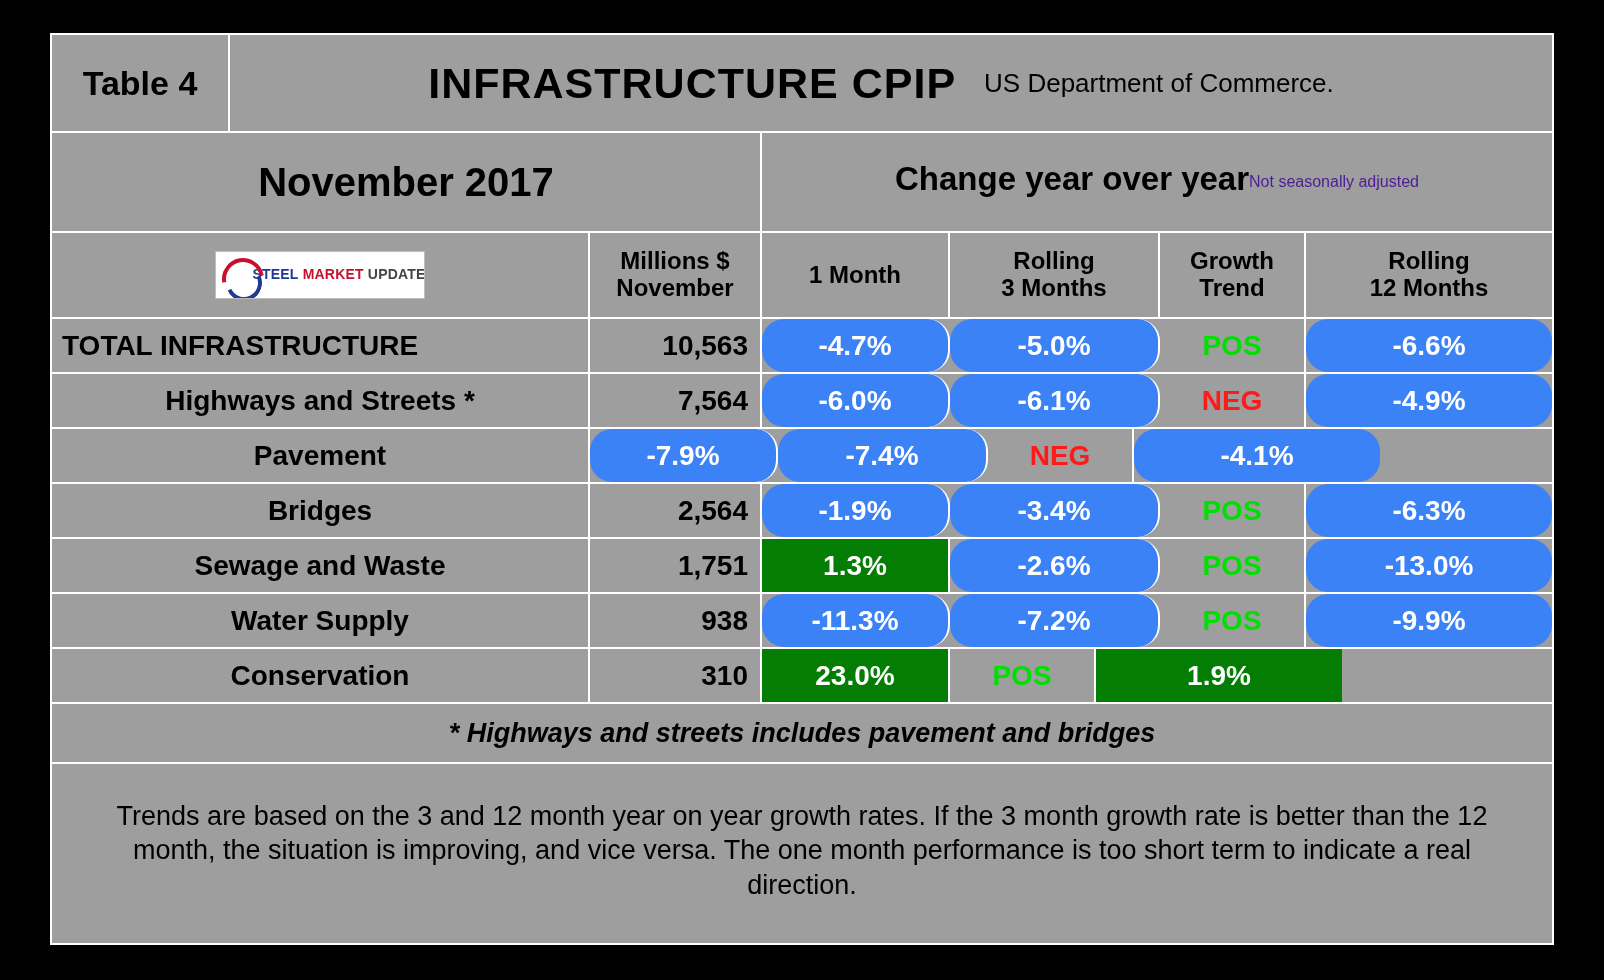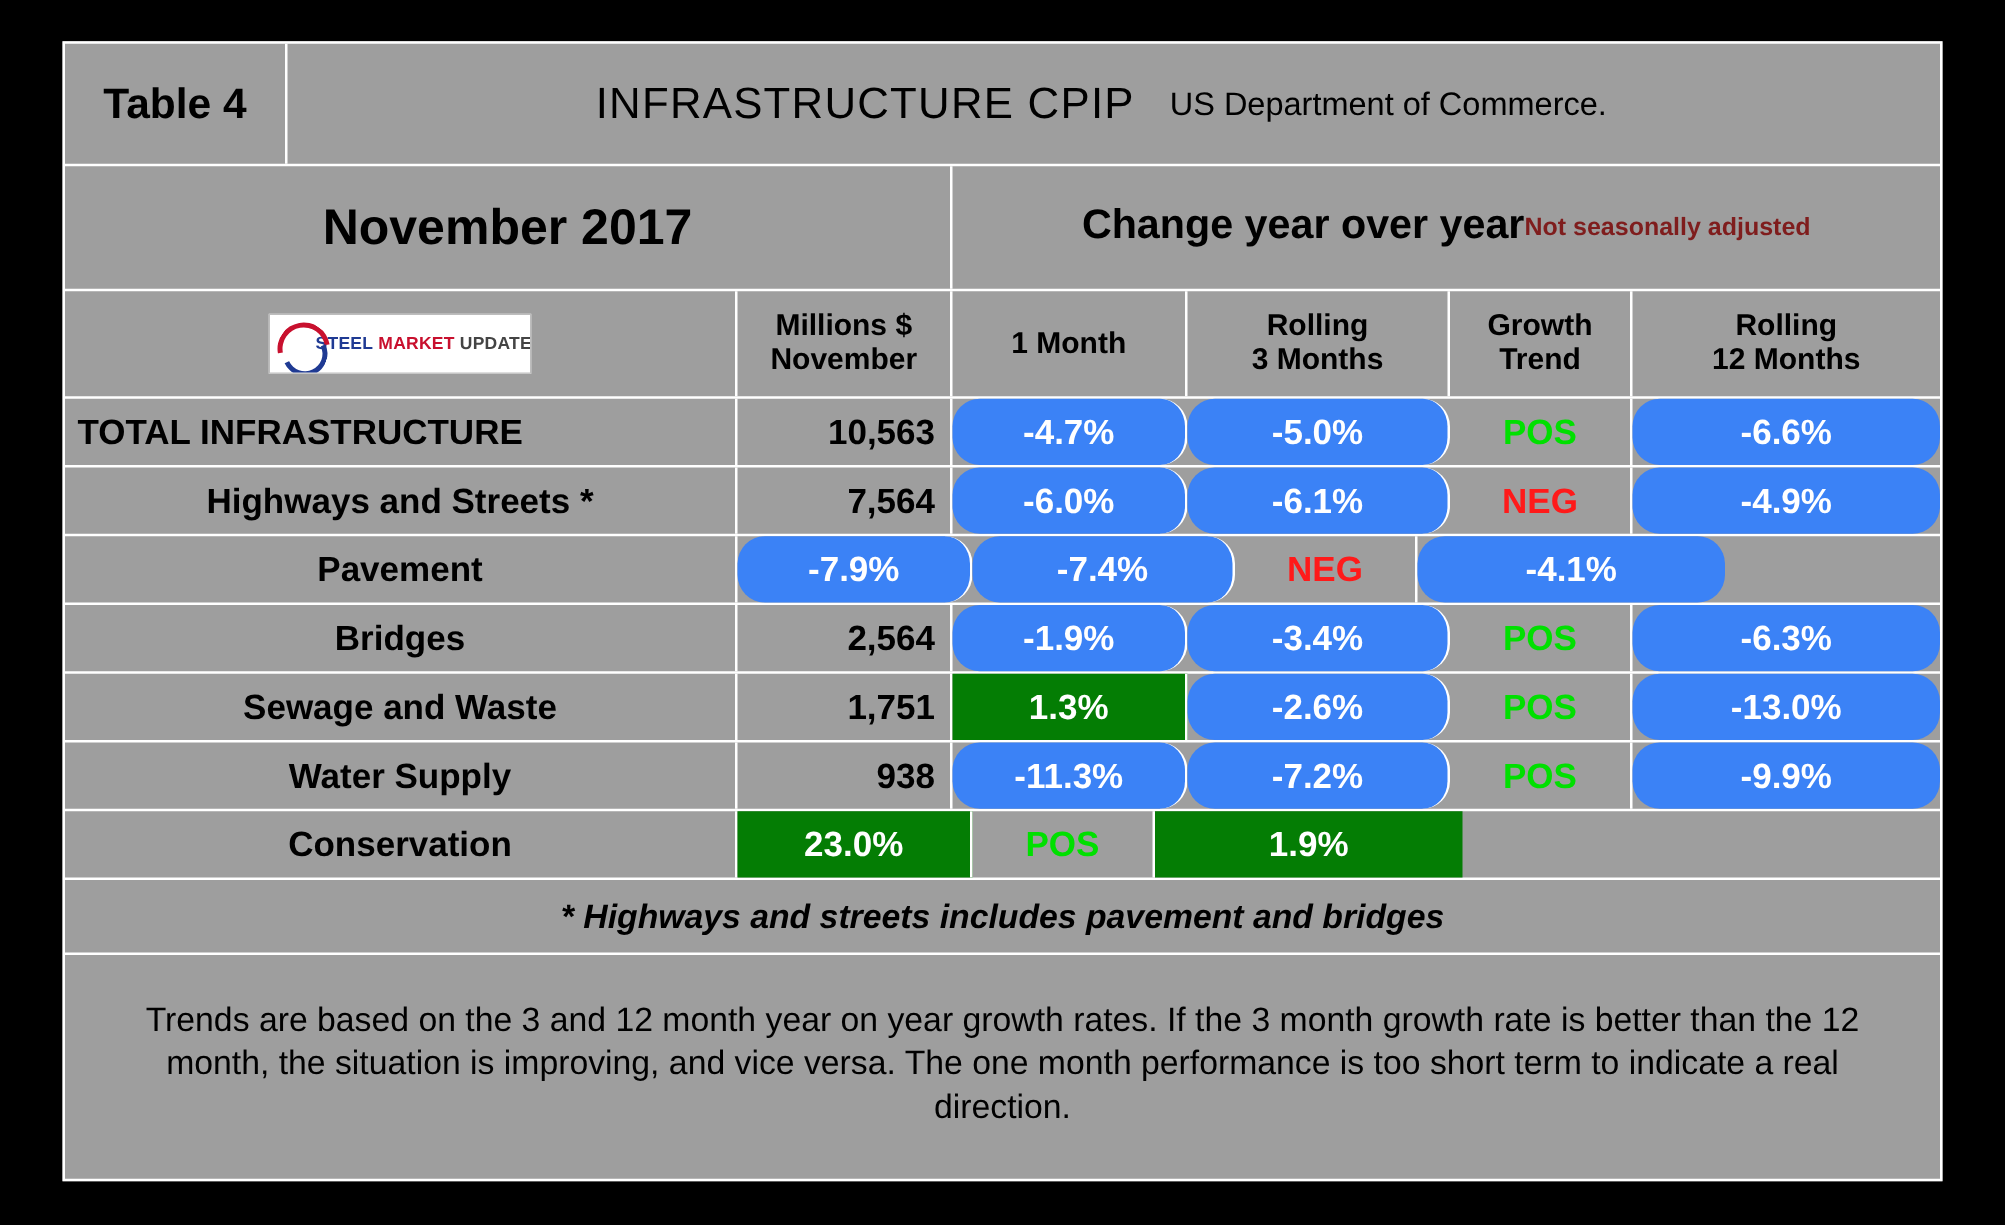--- a/index.html
+++ b/index.html
@@ -54,22 +54,22 @@
   .title-main {
     flex: 1;
     display: flex;
     align-items: center;
     justify-content: center;
     gap: 28px;
     box-sizing: border-box;
     padding-right: 20px;
   }
   .title-main .big {
-    font-size: 35px;
-    font-weight: normal;
+    font-size: 43px;
+    font-weight: bold;
     letter-spacing: 1px;
     color: #000000;
   }
   .title-main .src {
     font-size: 26px;
     color: #000000;
     font-weight: normal;
   }
 
   
@@ -97,23 +97,23 @@
     justify-content: center;
     box-sizing: border-box;
   }
   .sub-right .l1 {
     font-size: 33px;
     font-weight: bold;
     color: #000000;
     margin-bottom: 6px;
   }
   .sub-right .l2 {
-    font-size: 20px;
-    font-weight: bold;
-    color: #7f1d1d;
+    font-size: 16px;
+    font-weight: normal;
+    color: #4c1d95;
   }
 
   
   .colhead-row {
     display: flex;
     height: 86px;
     border-bottom: 2px solid #ffffff;
     box-sizing: border-box;
   }
   .cell {
@@ -349,20 +349,21 @@
         <div class="data-row">
           <div class="cell c-label rowlabel">Water Supply</div>
           <div class="cell c-value value">938</div>
           <div class="cell c-1month pct bg-red">-11.3%</div>
           <div class="cell c-r3 pct bg-red">-7.2%</div>
           <div class="cell c-trend trend trend-pos">POS</div>
           <div class="cell c-r12 pct bg-red">-9.9%</div>
         </div>
         <div class="data-row">
           <div class="cell c-label rowlabel">Conservation</div>
+          <div class="cell c-value value">310</div>
           <div class="cell c-1month pct bg-green">23.0%</div>
           <div class="cell c-trend trend trend-pos">POS</div>
           <div class="cell c-r12 pct bg-green">1.9%</div>
         </div>
       </div>
 
     <div class="footnote-row">* Highways and streets includes pavement and bridges</div>
 
     <div class="notes">Trends are based on the 3 and 12 month year on year growth rates. If the 3 month growth rate is better than the 12 month, the situation is improving, and vice versa. The one month performance is too short term to indicate a real direction.</div>
 

